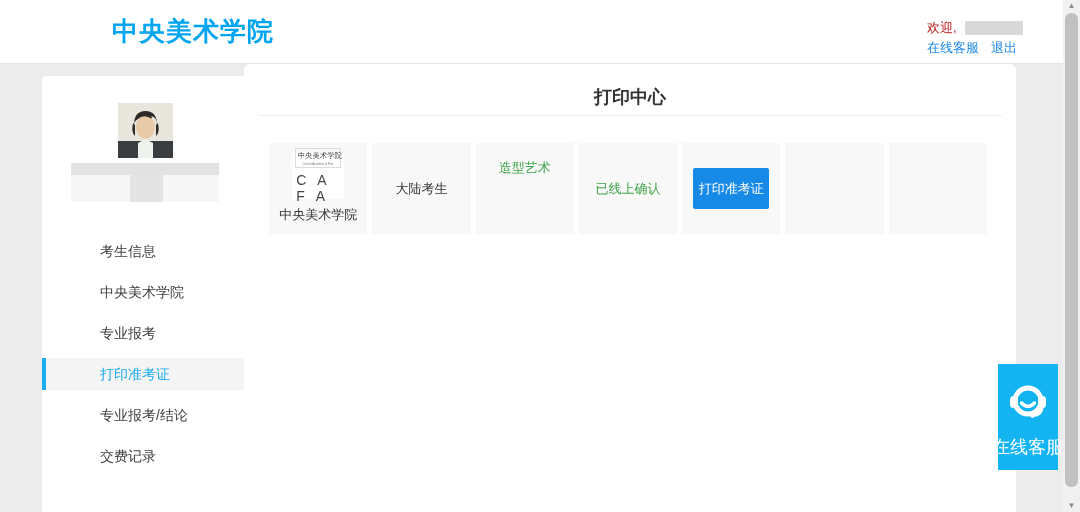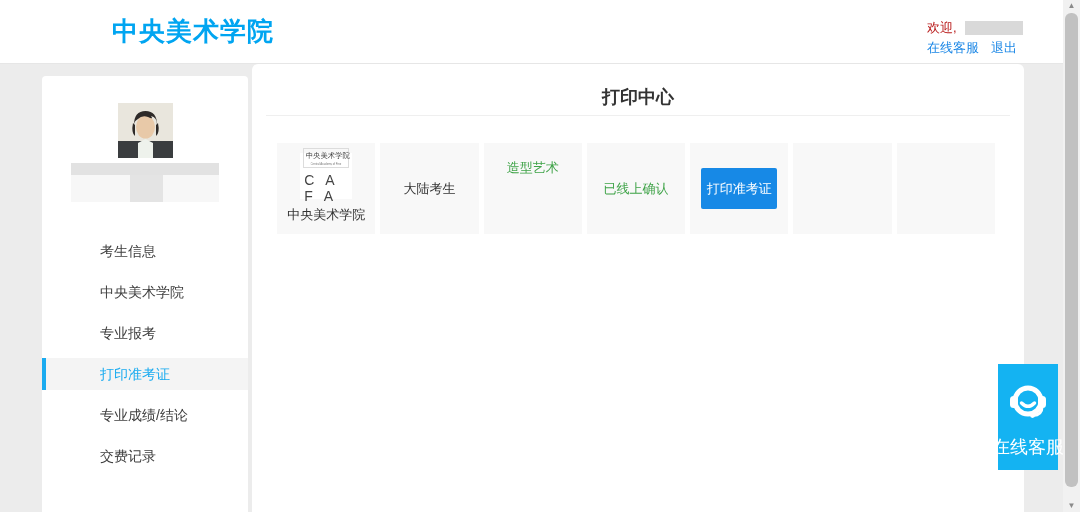--- a/index.html
+++ b/index.html
@@ -35,21 +35,21 @@
   .blur-bar { width:148px; height:12px; background:#e2e2e2; margin:5px auto 0 auto; }
   .blur-row { width:148px; height:27px; background:#f7f7f7; margin:0 auto; position:relative; }
   .blur-center { position:absolute; left:59px; top:0; width:33px; height:27px; background:#e4e4e4; }
   .menu { position:absolute; left:0; top:159px; width:206px; }
   .menu-item { position:relative; height:32px; line-height:32px; margin-bottom:9px;
                padding-left:58px; font-size:14px; color:#404040; cursor:pointer; }
   .menu-item.active { background:#f4f4f4; color:#1aabf0; }
   .menu-item.active::before { content:""; position:absolute; left:0; top:0; width:4px; height:32px; background:#1aabf0; }
 
   
-  .main { position:absolute; left:252px; top:64px; width:772px; height:448px;
+  .main { position:absolute; left:244px; top:64px; width:772px; height:448px;
           background:#ffffff; border-radius:6px 6px 0 0; }
   .page-title { padding-top:21px; height:45px; text-align:center;
                 font-size:18px; font-weight:bold; color:#333; }
   .title-divider { height:1px; background:#efefef; margin:6px 14px 0 14px; }
 
   .record-row { position:absolute; left:25px; top:79px; width:718px; height:91px;
                 display:flex; gap:5px; }
   .cell { flex:1; background:#f8f8f8; display:flex; flex-direction:column;
           align-items:center; justify-content:center; font-size:13px; color:#333; }
   .cell.top-align { justify-content:flex-start; padding-top:16px; }
@@ -108,21 +108,21 @@
     </div>
     <div class="blur-bar"></div>
     <div class="blur-row">
       <div class="blur-center"></div>
     </div>
     <div class="menu">
       <div class="menu-item">考生信息</div>
       <div class="menu-item">中央美术学院</div>
       <div class="menu-item">专业报考</div>
       <div class="menu-item active">打印准考证</div>
-      <div class="menu-item">专业成绩/结论</div>
+      <div class="menu-item">专业报考/结论</div>
       <div class="menu-item">交费记录</div>
     </div>
   </div>
 
   <div class="main">
     <div class="page-title">打印中心</div>
     <div class="title-divider"></div>
 
     <div class="record-row">
       <div class="cell">

